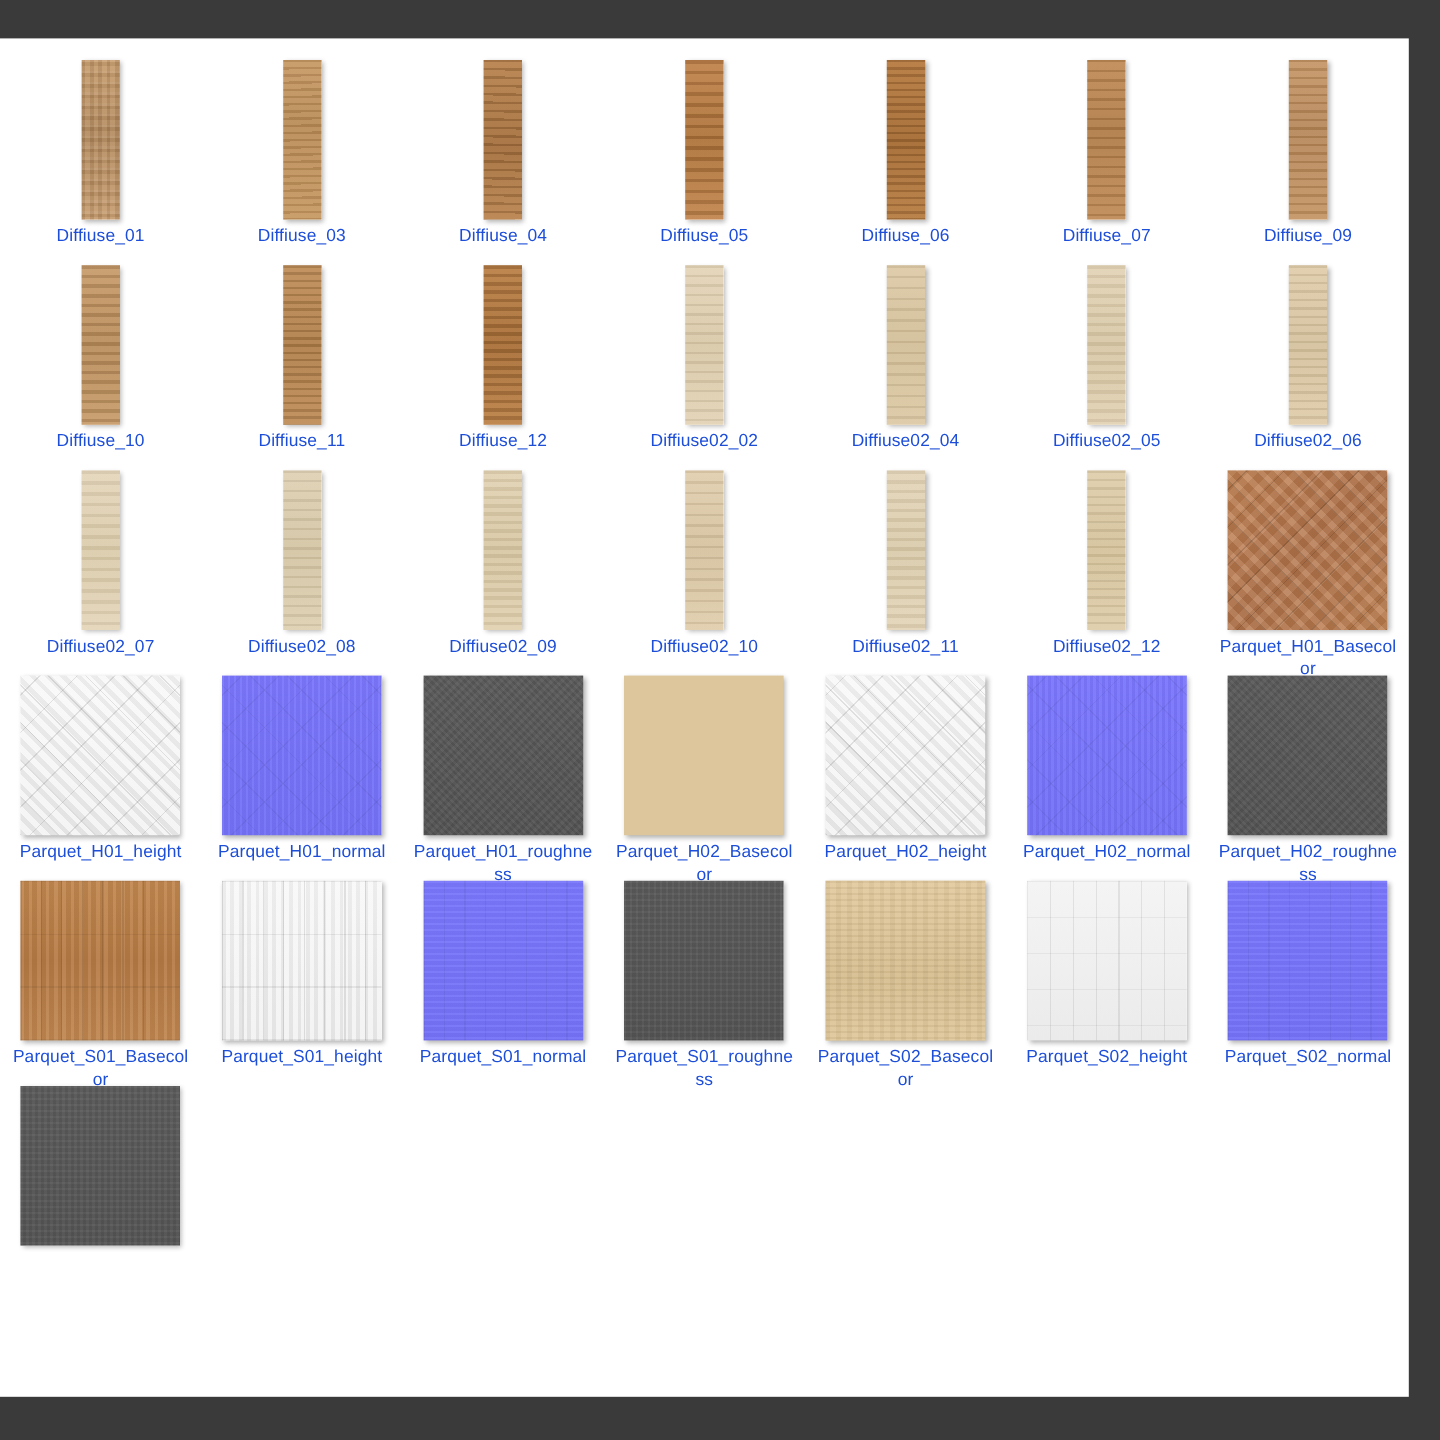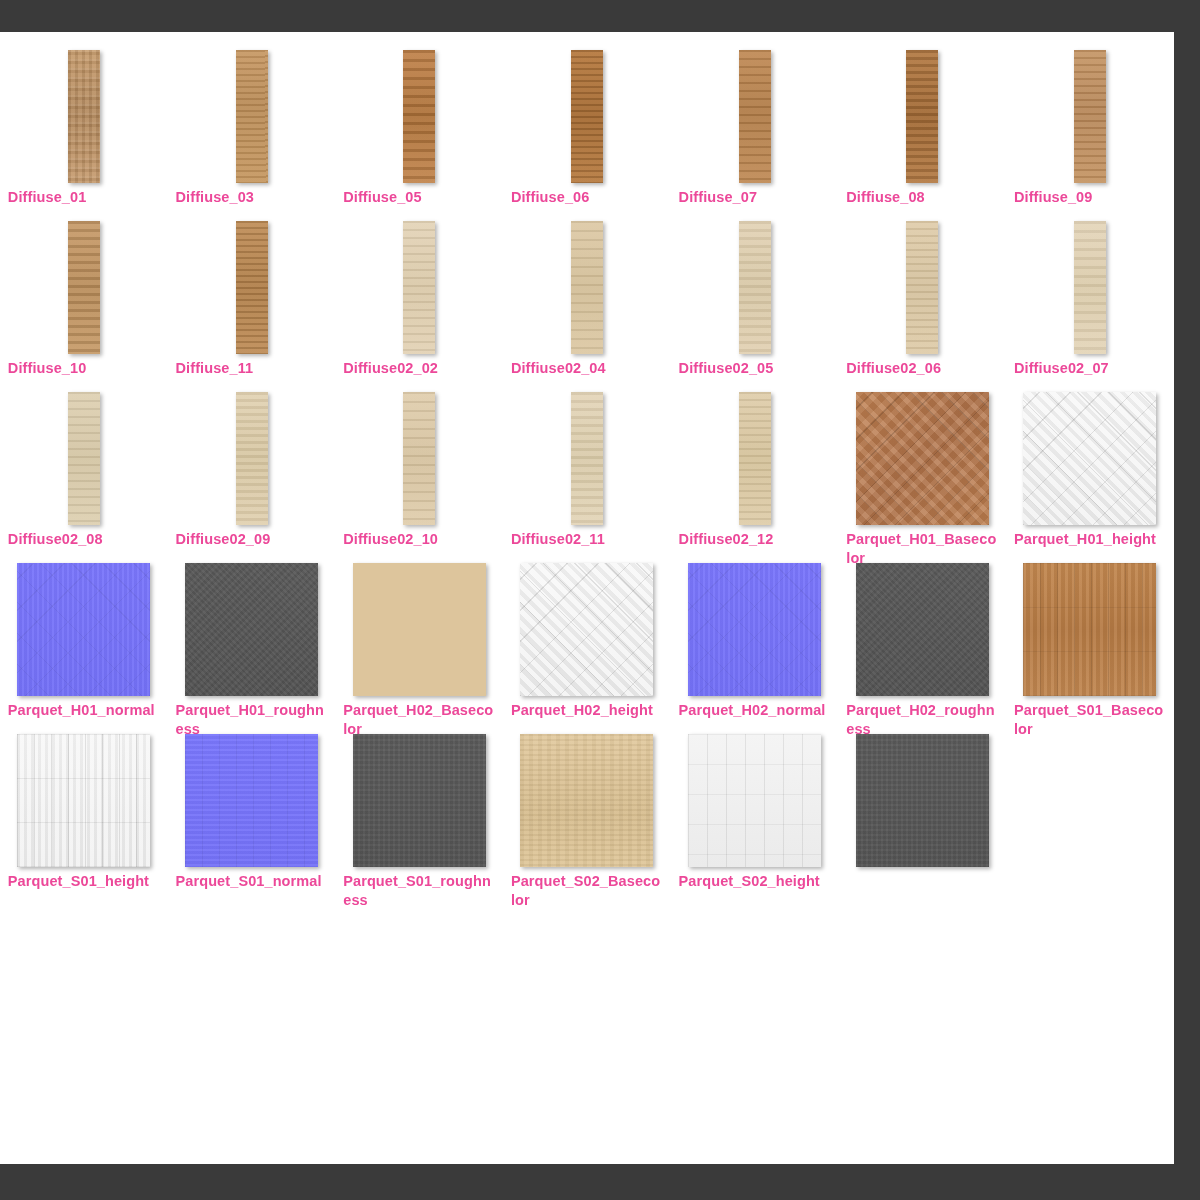--- a/index.html
+++ b/index.html
@@ -37,26 +37,25 @@
   .thumb{
     box-shadow:2px 2px 4px rgba(0,0,0,0.30);
     background:#c8a06a;
   }
   .thumb.plank{width:32px;height:133px;}
   .thumb.square{width:133px;height:133px;}
   .label{
     margin-top:5px;
     font-size:14.5px;
     line-height:19px;
-    color:#ec4899;
-    text-align:left;
+    color:#1d4ed8;
+    text-align:center;
     width:152px;
     word-wrap:break-word;
     letter-spacing:0.1px;
-    font-weight:bold;
   }
   
   .w1{background:
      repeating-linear-gradient(180deg, rgba(255,255,255,.10) 0 2px, rgba(0,0,0,.05) 2px 5px, rgba(255,255,255,.05) 5px 9px),
      repeating-linear-gradient(90deg, rgba(0,0,0,.07) 0 3px, rgba(255,255,255,.06) 3px 7px),
      linear-gradient(180deg,#c69a6a,#b2875a 45%,#c4986a);}
   .w2{background:
      repeating-linear-gradient(182deg, rgba(0,0,0,.10) 0 3px, rgba(255,255,255,.07) 3px 8px),
      linear-gradient(180deg,#bd8450,#a9733f 50%,#bb8350);}
   .w3{background:
@@ -215,62 +214,68 @@
           <div class="label">Diffiuse_01</div>
         </div>
         <div class="cell">
           <div class="thumb-wrap">
             <div class="thumb plank w3"></div>
           </div>
           <div class="label">Diffiuse_03</div>
         </div>
         <div class="cell">
           <div class="thumb-wrap">
+            <div class="thumb plank w4"></div>
+          </div>
+          <div class="label">Diffiuse_04</div>
+        </div>
+        <div class="cell">
+          <div class="thumb-wrap">
             <div class="thumb plank w5"></div>
           </div>
           <div class="label">Diffiuse_05</div>
         </div>
         <div class="cell">
           <div class="thumb-wrap">
             <div class="thumb plank w6"></div>
           </div>
           <div class="label">Diffiuse_06</div>
         </div>
         <div class="cell">
           <div class="thumb-wrap">
             <div class="thumb plank w7"></div>
           </div>
           <div class="label">Diffiuse_07</div>
         </div>
         <div class="cell">
           <div class="thumb-wrap">
-            <div class="thumb plank w8"></div>
-          </div>
-          <div class="label">Diffiuse_08</div>
-        </div>
-        <div class="cell">
-          <div class="thumb-wrap">
             <div class="thumb plank w9"></div>
           </div>
           <div class="label">Diffiuse_09</div>
         </div>
         <div class="cell">
           <div class="thumb-wrap">
             <div class="thumb plank w10"></div>
           </div>
           <div class="label">Diffiuse_10</div>
         </div>
         <div class="cell">
           <div class="thumb-wrap">
             <div class="thumb plank w11"></div>
           </div>
           <div class="label">Diffiuse_11</div>
         </div>
         <div class="cell">
           <div class="thumb-wrap">
+            <div class="thumb plank w12"></div>
+          </div>
+          <div class="label">Diffiuse_12</div>
+        </div>
+        <div class="cell">
+          <div class="thumb-wrap">
             <div class="thumb plank lw2"></div>
           </div>
           <div class="label">Diffiuse02_02</div>
         </div>
         <div class="cell">
           <div class="thumb-wrap">
             <div class="thumb plank lw4"></div>
           </div>
           <div class="label">Diffiuse02_04</div>
         </div>
@@ -398,20 +403,26 @@
           <div class="thumb-wrap">
             <div class="thumb square base-tan2"></div>
           </div>
           <div class="label">Parquet_S02_Basecolor</div>
         </div>
         <div class="cell">
           <div class="thumb-wrap">
             <div class="thumb square plain-height"></div>
           </div>
           <div class="label">Parquet_S02_height</div>
+        </div>
+        <div class="cell">
+          <div class="thumb-wrap">
+            <div class="thumb square normal-map2"></div>
+          </div>
+          <div class="label">Parquet_S02_normal</div>
         </div>
         <div class="cell">
           <div class="thumb-wrap">
             <div class="thumb square rough-map2"></div>
           </div>
         </div>
       </div>
   </div>
 </div>
 

